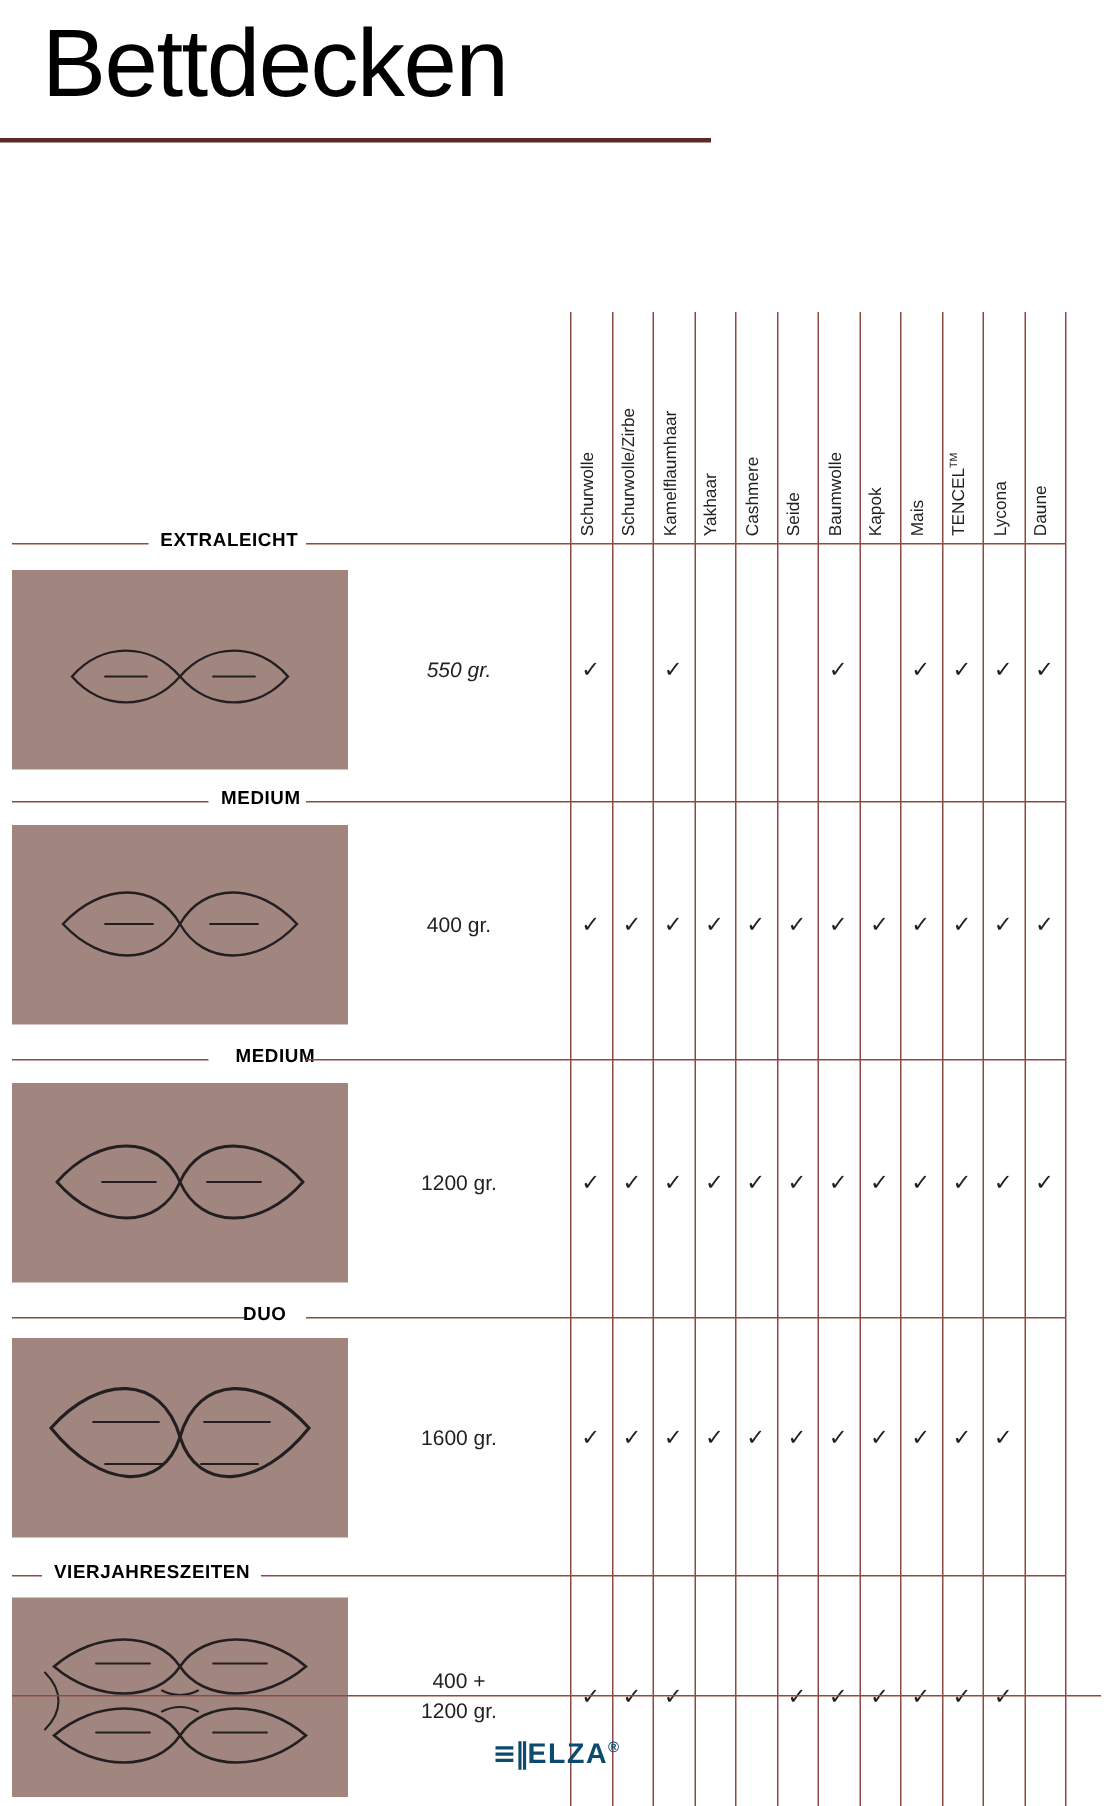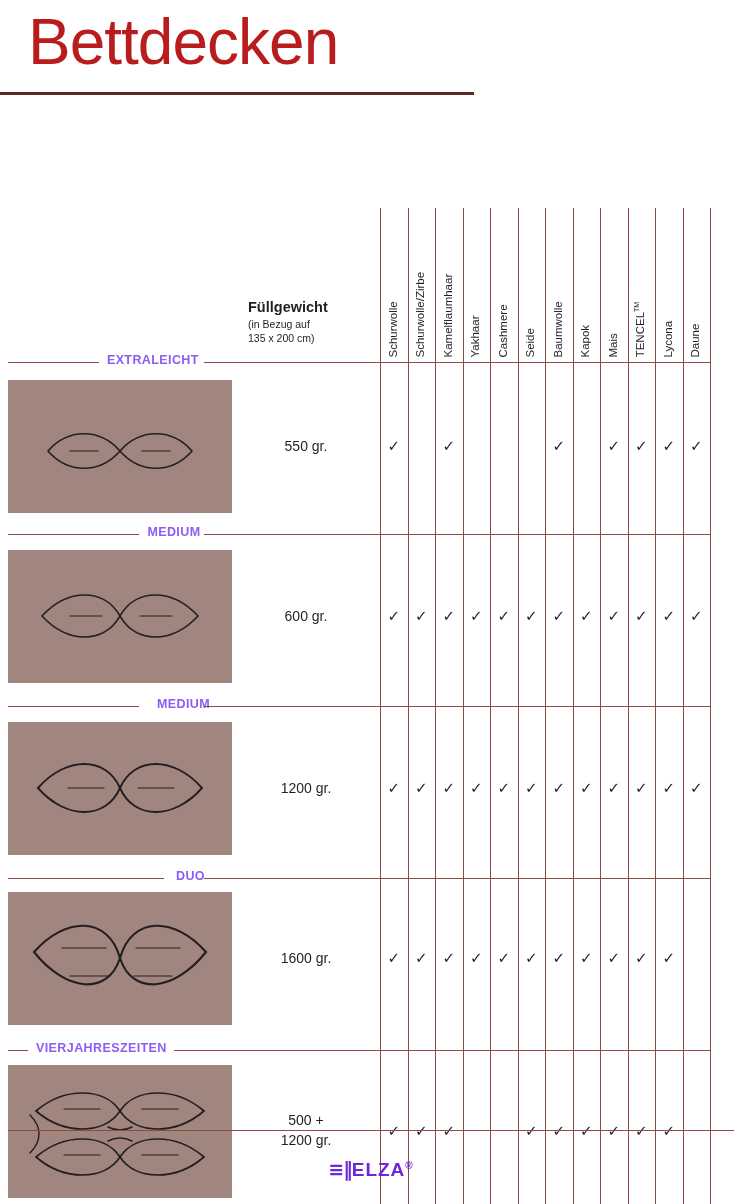--- a/index.html
+++ b/index.html
@@ -13,21 +13,21 @@
     font-family: "Liberation Sans", sans-serif;
     color: #231f20;
     position: relative;
     overflow: hidden;
   }
 
   
   .title {
     font-size: 64px;
     font-weight: 400;
-    color: #b91c1c;
+    color: #000000;
     letter-spacing: -1px;
     padding: 6px 0 0 28px;
     line-height: 1.15;
   }
   .title-rule {
     height: 3px;
     background: #5b2a25;
     margin: 12px 0 0 0;
     width: 474px;
   }
@@ -100,21 +100,21 @@
     left: 8px;
     top: 9px;
     height: 1px;
     background: #8d4a43;
   }
   .seclabel .txt {
     position: absolute;
     top: 0;
     font-size: 12.5px;
     font-weight: bold;
-    color: #8b5cf6;
+    color: #000000;
     letter-spacing: 0.4px;
     white-space: nowrap;
   }
   .seclabel .ln-right {
     position: absolute;
     top: 9px;
     right: 0;
     height: 1px;
     background: #8d4a43;
   }
@@ -166,21 +166,21 @@
     top: 1130px;
     height: 1px;
     background: #8d4a43;
   }
   .logo {
     position: absolute;
     top: 1158px;
     left: 0;
     width: 742px;
     text-align: center;
-    color: #6d28d9;
+    color: #0c4a6e;
     font-size: 19px;
     font-weight: bold;
     letter-spacing: 1px;
   }
   .logo .bars {
     letter-spacing: -1px;
     font-family: "DejaVu Sans", sans-serif;
   }
   .logo .dot { font-size: 10px; vertical-align: super; }
 </style>
@@ -218,44 +218,37 @@
       <div class="hdr" style="left: 128.75px;">Cashmere</div>
       <div class="hdr" style="left: 156.25px;">Seide</div>
       <div class="hdr" style="left: 183.75px;">Baumwolle</div>
       <div class="hdr" style="left: 211.25px;">Kapok</div>
       <div class="hdr" style="left: 238.75px;">Mais</div>
       <div class="hdr" style="left: 266.25px;">TENCEL<sup>TM</sup></div>
       <div class="hdr" style="left: 293.75px;">Lycona</div>
       <div class="hdr" style="left: 321.25px;">Daune</div>
     </div>
 
-  <div class="fg">
-    <div class="fg-title">Füllgewicht</div>
-    <div class="fg-sub">
-      <span>(in Bezug auf</span><br>
-      <span>135 x 200 cm)</span>
-    </div>
-  </div>
 
   <div id="rows">
       <div class="seclabel" style="top: 258px;">
         <div class="ln-left" style="left: 8px; width: 90.9px;"></div>
         <div class="txt" style="left: 106.9px;">EXTRALEICHT</div>
         <div class="ln-right" style="left: 204px; width: 176px;"></div>
       </div>
       <div class="rowrule" style="top: 267px;"></div>
       <div class="illu" style="top: 285px; height: 133px;">
         <svg width="224" height="133" viewBox="0 0 224 133">
           <path d="M40 71 C60 48, 92 48, 112 71 C92 94, 60 94, 40 71 Z" fill="none" stroke="#231f20" stroke-width="1.6" stroke-linecap="round"></path>
           <path d="M112 71 C132 48, 164 48, 184 71 C164 94, 132 94, 112 71 Z" fill="none" stroke="#231f20" stroke-width="1.6" stroke-linecap="round"></path>
           <path d="M62 71 H90" fill="none" stroke="#231f20" stroke-width="1.2" stroke-linecap="round"></path>
           <path d="M134 71 H162" fill="none" stroke="#231f20" stroke-width="1.2" stroke-linecap="round"></path>
         </svg>
       </div>
-      <div class="weight" style="top: 341.5px;">
+      <div class="weight" style="top: 341.5px; font-style: italic;">
         <div>550 gr.</div>
       </div>
       <div class="check" style="left: 380.75px; top: 344.5px;">✓</div>
       <div class="check" style="left: 435.75px; top: 344.5px;">✓</div>
       <div class="check" style="left: 545.75px; top: 344.5px;">✓</div>
       <div class="check" style="left: 600.75px; top: 344.5px;">✓</div>
       <div class="check" style="left: 628.25px; top: 344.5px;">✓</div>
       <div class="check" style="left: 655.75px; top: 344.5px;">✓</div>
       <div class="check" style="left: 683.25px; top: 344.5px;">✓</div>
       <div class="seclabel" style="top: 430px;">
@@ -266,21 +259,21 @@
       <div class="rowrule" style="top: 439px;"></div>
       <div class="illu" style="top: 455px; height: 133px;">
         <svg width="224" height="133" viewBox="0 0 224 133">
           <path d="M34 66 C60 38, 96 38, 112 66 C96 94, 60 94, 34 66 Z" fill="none" stroke="#231f20" stroke-width="1.6" stroke-linecap="round"></path>
           <path d="M112 66 C128 38, 164 38, 190 66 C164 94, 128 94, 112 66 Z" fill="none" stroke="#231f20" stroke-width="1.6" stroke-linecap="round"></path>
           <path d="M62 66 H94" fill="none" stroke="#231f20" stroke-width="1.2" stroke-linecap="round"></path>
           <path d="M132 66 H164" fill="none" stroke="#231f20" stroke-width="1.2" stroke-linecap="round"></path>
         </svg>
       </div>
       <div class="weight" style="top: 511.5px;">
-        <div>600 gr.</div>
+        <div>400 gr.</div>
       </div>
       <div class="check" style="left: 380.75px; top: 514.5px;">✓</div>
       <div class="check" style="left: 408.25px; top: 514.5px;">✓</div>
       <div class="check" style="left: 435.75px; top: 514.5px;">✓</div>
       <div class="check" style="left: 463.25px; top: 514.5px;">✓</div>
       <div class="check" style="left: 490.75px; top: 514.5px;">✓</div>
       <div class="check" style="left: 518.25px; top: 514.5px;">✓</div>
       <div class="check" style="left: 545.75px; top: 514.5px;">✓</div>
       <div class="check" style="left: 573.25px; top: 514.5px;">✓</div>
       <div class="check" style="left: 600.75px; top: 514.5px;">✓</div>
@@ -311,21 +304,21 @@
       <div class="check" style="left: 490.75px; top: 686.5px;">✓</div>
       <div class="check" style="left: 518.25px; top: 686.5px;">✓</div>
       <div class="check" style="left: 545.75px; top: 686.5px;">✓</div>
       <div class="check" style="left: 573.25px; top: 686.5px;">✓</div>
       <div class="check" style="left: 600.75px; top: 686.5px;">✓</div>
       <div class="check" style="left: 628.25px; top: 686.5px;">✓</div>
       <div class="check" style="left: 655.75px; top: 686.5px;">✓</div>
       <div class="check" style="left: 683.25px; top: 686.5px;">✓</div>
       <div class="seclabel" style="top: 774px;">
         <div class="ln-left" style="left: 8px; width: 155.7px;"></div>
-        <div class="txt" style="left: 176px;">DUO</div>
+        <div class="txt" style="left: 162px;">DUO</div>
         <div class="ln-right" style="left: 204px; width: 176px;"></div>
       </div>
       <div class="rowrule" style="top: 783px;"></div>
       <div class="illu" style="top: 797px; height: 133px;">
         <svg width="224" height="133" viewBox="0 0 224 133">
           <path d="M26 60 C58 24, 100 24, 112 66 C100 104, 58 100, 26 60 Z" fill="none" stroke="#231f20" stroke-width="2.1" stroke-linecap="round"></path>
           <path d="M112 66 C124 24, 166 24, 198 60 C166 100, 124 104, 112 66 Z" fill="none" stroke="#231f20" stroke-width="2.1" stroke-linecap="round"></path>
           <path d="M54 56 H98" fill="none" stroke="#231f20" stroke-width="1.2" stroke-linecap="round"></path>
           <path d="M128 56 H172" fill="none" stroke="#231f20" stroke-width="1.2" stroke-linecap="round"></path>
           <path d="M62 84 H100" fill="none" stroke="#231f20" stroke-width="1.2" stroke-linecap="round"></path>
@@ -361,21 +354,21 @@
           <path d="M28 92 C56 68, 96 68, 112 92 C96 116, 56 116, 28 92 Z" fill="none" stroke="#231f20" stroke-width="1.7" stroke-linecap="round"></path>
           <path d="M112 92 C128 68, 168 68, 196 92 C168 116, 128 116, 112 92 Z" fill="none" stroke="#231f20" stroke-width="1.7" stroke-linecap="round"></path>
           <path d="M56 90 H92" fill="none" stroke="#231f20" stroke-width="1.2" stroke-linecap="round"></path>
           <path d="M134 90 H170" fill="none" stroke="#231f20" stroke-width="1.2" stroke-linecap="round"></path>
           <path d="M22 50 C34 62, 34 76, 22 88" fill="none" stroke="#231f20" stroke-width="1.4" stroke-linecap="round"></path>
           <path d="M100 62 C108 66, 116 66, 124 62" fill="none" stroke="#231f20" stroke-width="1.4" stroke-linecap="round"></path>
           <path d="M100 76 C108 72, 116 72, 124 76" fill="none" stroke="#231f20" stroke-width="1.4" stroke-linecap="round"></path>
         </svg>
       </div>
       <div class="weight" style="top: 1015.5px;">
-        <div>500  +</div>
+        <div>400  +</div>
         <div>1200 gr.</div>
       </div>
       <div class="check" style="left: 380.75px; top: 1029.5px;">✓</div>
       <div class="check" style="left: 408.25px; top: 1029.5px;">✓</div>
       <div class="check" style="left: 435.75px; top: 1029.5px;">✓</div>
       <div class="check" style="left: 518.25px; top: 1029.5px;">✓</div>
       <div class="check" style="left: 545.75px; top: 1029.5px;">✓</div>
       <div class="check" style="left: 573.25px; top: 1029.5px;">✓</div>
       <div class="check" style="left: 600.75px; top: 1029.5px;">✓</div>
       <div class="check" style="left: 628.25px; top: 1029.5px;">✓</div>

